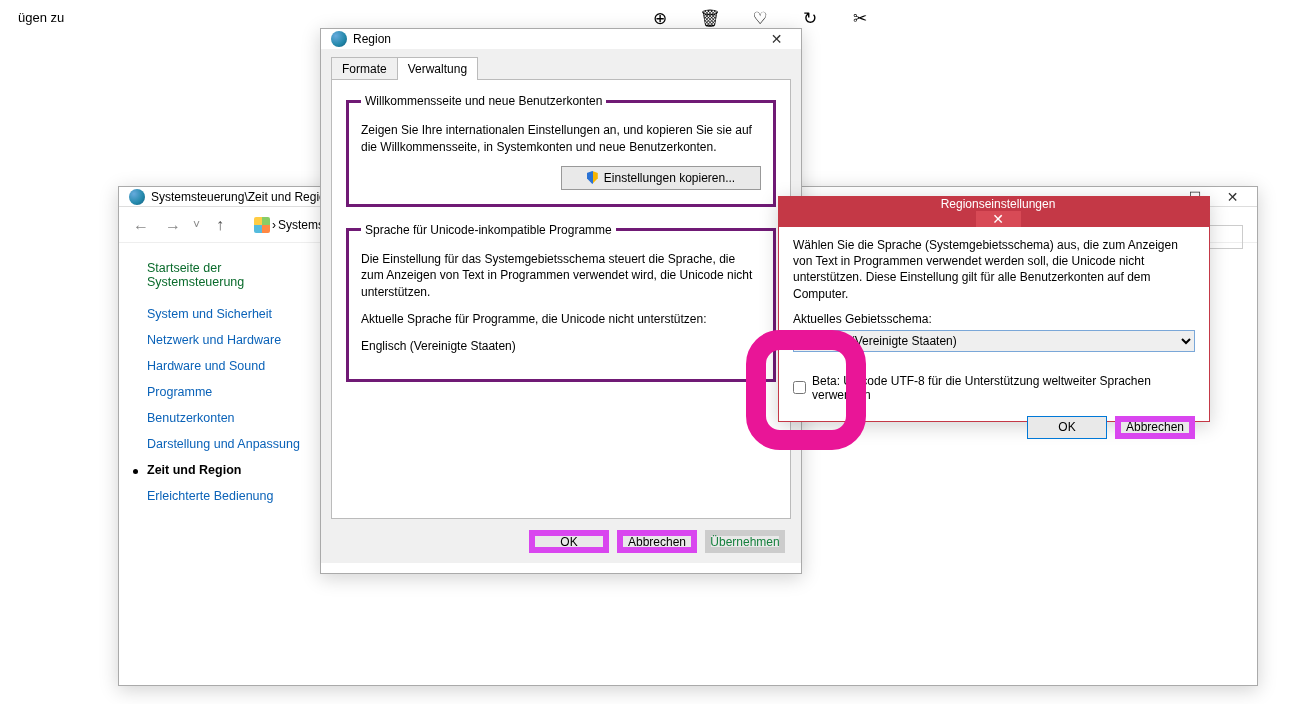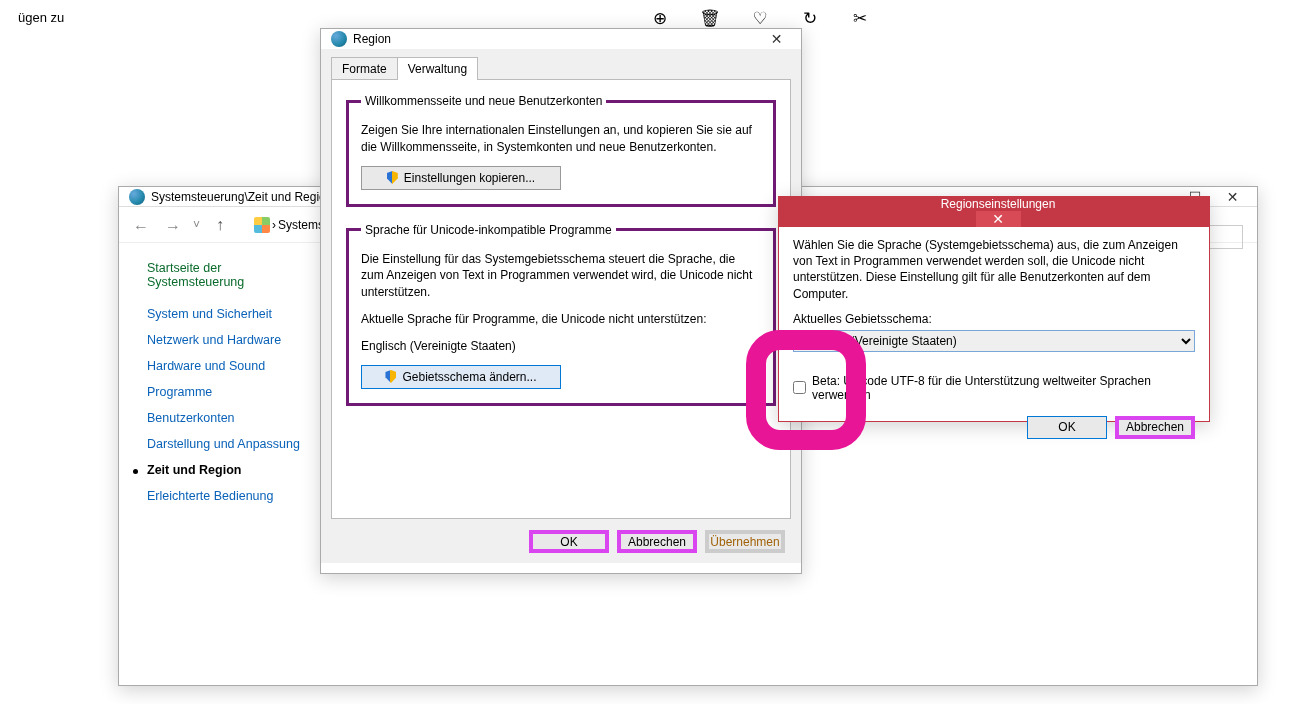--- a/index.html
+++ b/index.html
@@ -110,43 +110,43 @@
   .tabpanel {
     position:absolute; left:10px; right:10px; top:30px; bottom:44px;
     background:#fff; border:1px solid #bbb; padding:14px 14px;
   }
   fieldset.grp {
     border:3px solid #701a75; padding:10px 12px 14px; margin-bottom:16px;
     font-size:12px;
   }
   fieldset.grp legend { font-size:12px; padding:0 4px; }
   .grp p { margin:4px 0 10px; line-height:1.4; }
-  .btnrow { display:flex; }
+  .btnrow { display:flex; justify-content:flex-end; }
   .wbtn {
     min-width:200px; height:24px;
     border:1px solid #999; background:#e9e9e9;
     font-size:12px; display:flex; align-items:center; justify-content:center;
     gap:6px; cursor:pointer;
   }
   .wbtn.highlight { background:#dfeaf6; border-color:#0078d7; }
   .shield-icon {
     display:inline-block; width:11px; height:13px;
     background: linear-gradient(90deg,#2a72d4 50%, #f7b400 50%);
     clip-path: polygon(50% 0,100% 15%,100% 55%,50% 100%,0 55%,0 15%);
   }
   .dlg-footer {
     position:absolute; bottom:10px; right:16px;
     display:flex; gap:8px;
   }
   .sbtn {
-    width:80px; height:23px; border:4px solid #d946ef; background:#e9e9e9;
+    width:80px; height:23px; border:6px solid #d946ef; background:#e9e9e9;
     font-size:12px; display:flex; align-items:center; justify-content:center;
     cursor:pointer;
   }
-  .sbtn.disabled { color:#a16207; border-color:#ccc;text-align:center; }
+  .sbtn.disabled { color:#15803d; border-color:#ccc;text-align:center; }
   .indent1 { margin-left:18px; }
 
   
   #locale { top:196px; left:778px; width:432px; height:226px; background:#fff; border:1px solid #c43846;}
   #locale .titlebar {
     background:#c43846; color:#fff; height:30px;flex-direction:column;
   }
   #locale .titlebar .t-close { color:#fff; background:#d84a56; }
   #locale .body { padding:10px 14px 12px; font-size:12px; }
   #locale .body p { line-height:1.35; margin-bottom:10px; }
@@ -235,26 +235,20 @@
             <span>Einstellungen kopieren...</span>
           </div>
         </div>
       </fieldset>
 
       <fieldset class="grp">
         <legend>Sprache für Unicode-inkompatible Programme</legend>
         <p>Die Einstellung für das Systemgebietsschema steuert die Sprache, die zum Anzeigen von Text in Programmen verwendet wird, die Unicode nicht unterstützen.</p>
         <p>Aktuelle Sprache für Programme, die Unicode nicht unterstützen:</p>
         <p class="indent1">Englisch (Vereinigte Staaten)</p>
-        <div class="btnrow">
-          <div class="wbtn highlight">
-            <span class="shield-icon"></span>
-            <span>Gebietsschema ändern...</span>
-          </div>
-        </div>
       </fieldset>
     </div>
     <div class="dlg-footer">
       <div class="sbtn">OK</div>
       <div class="sbtn">Abbrechen</div>
       <div class="sbtn disabled">Übernehmen</div>
     </div>
   </div>
 </div>
 

